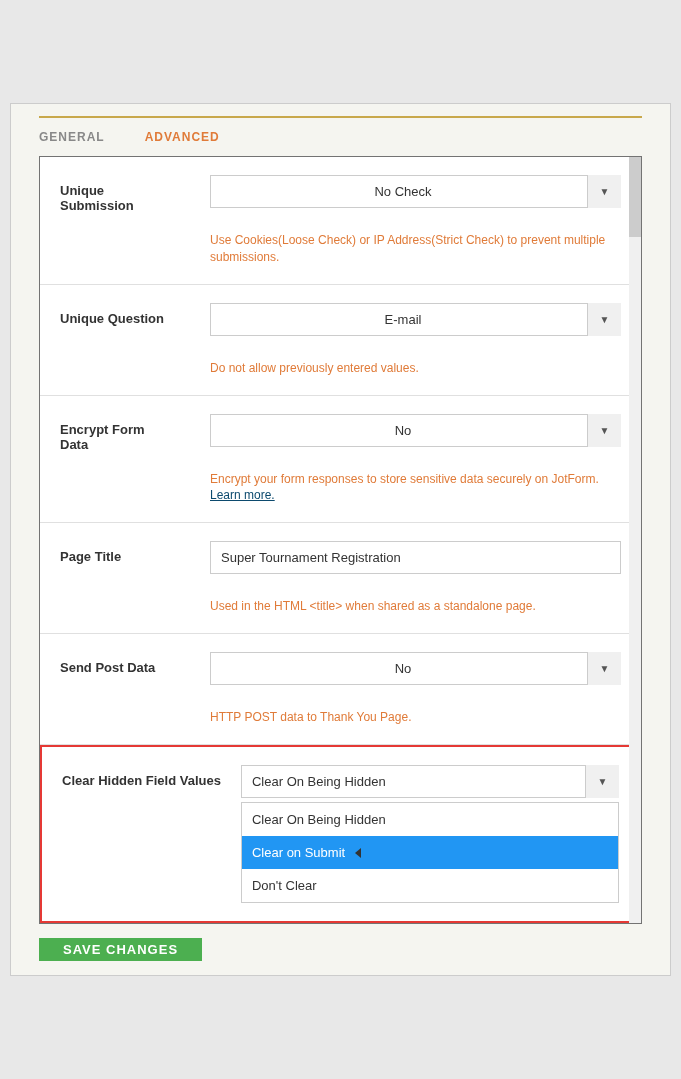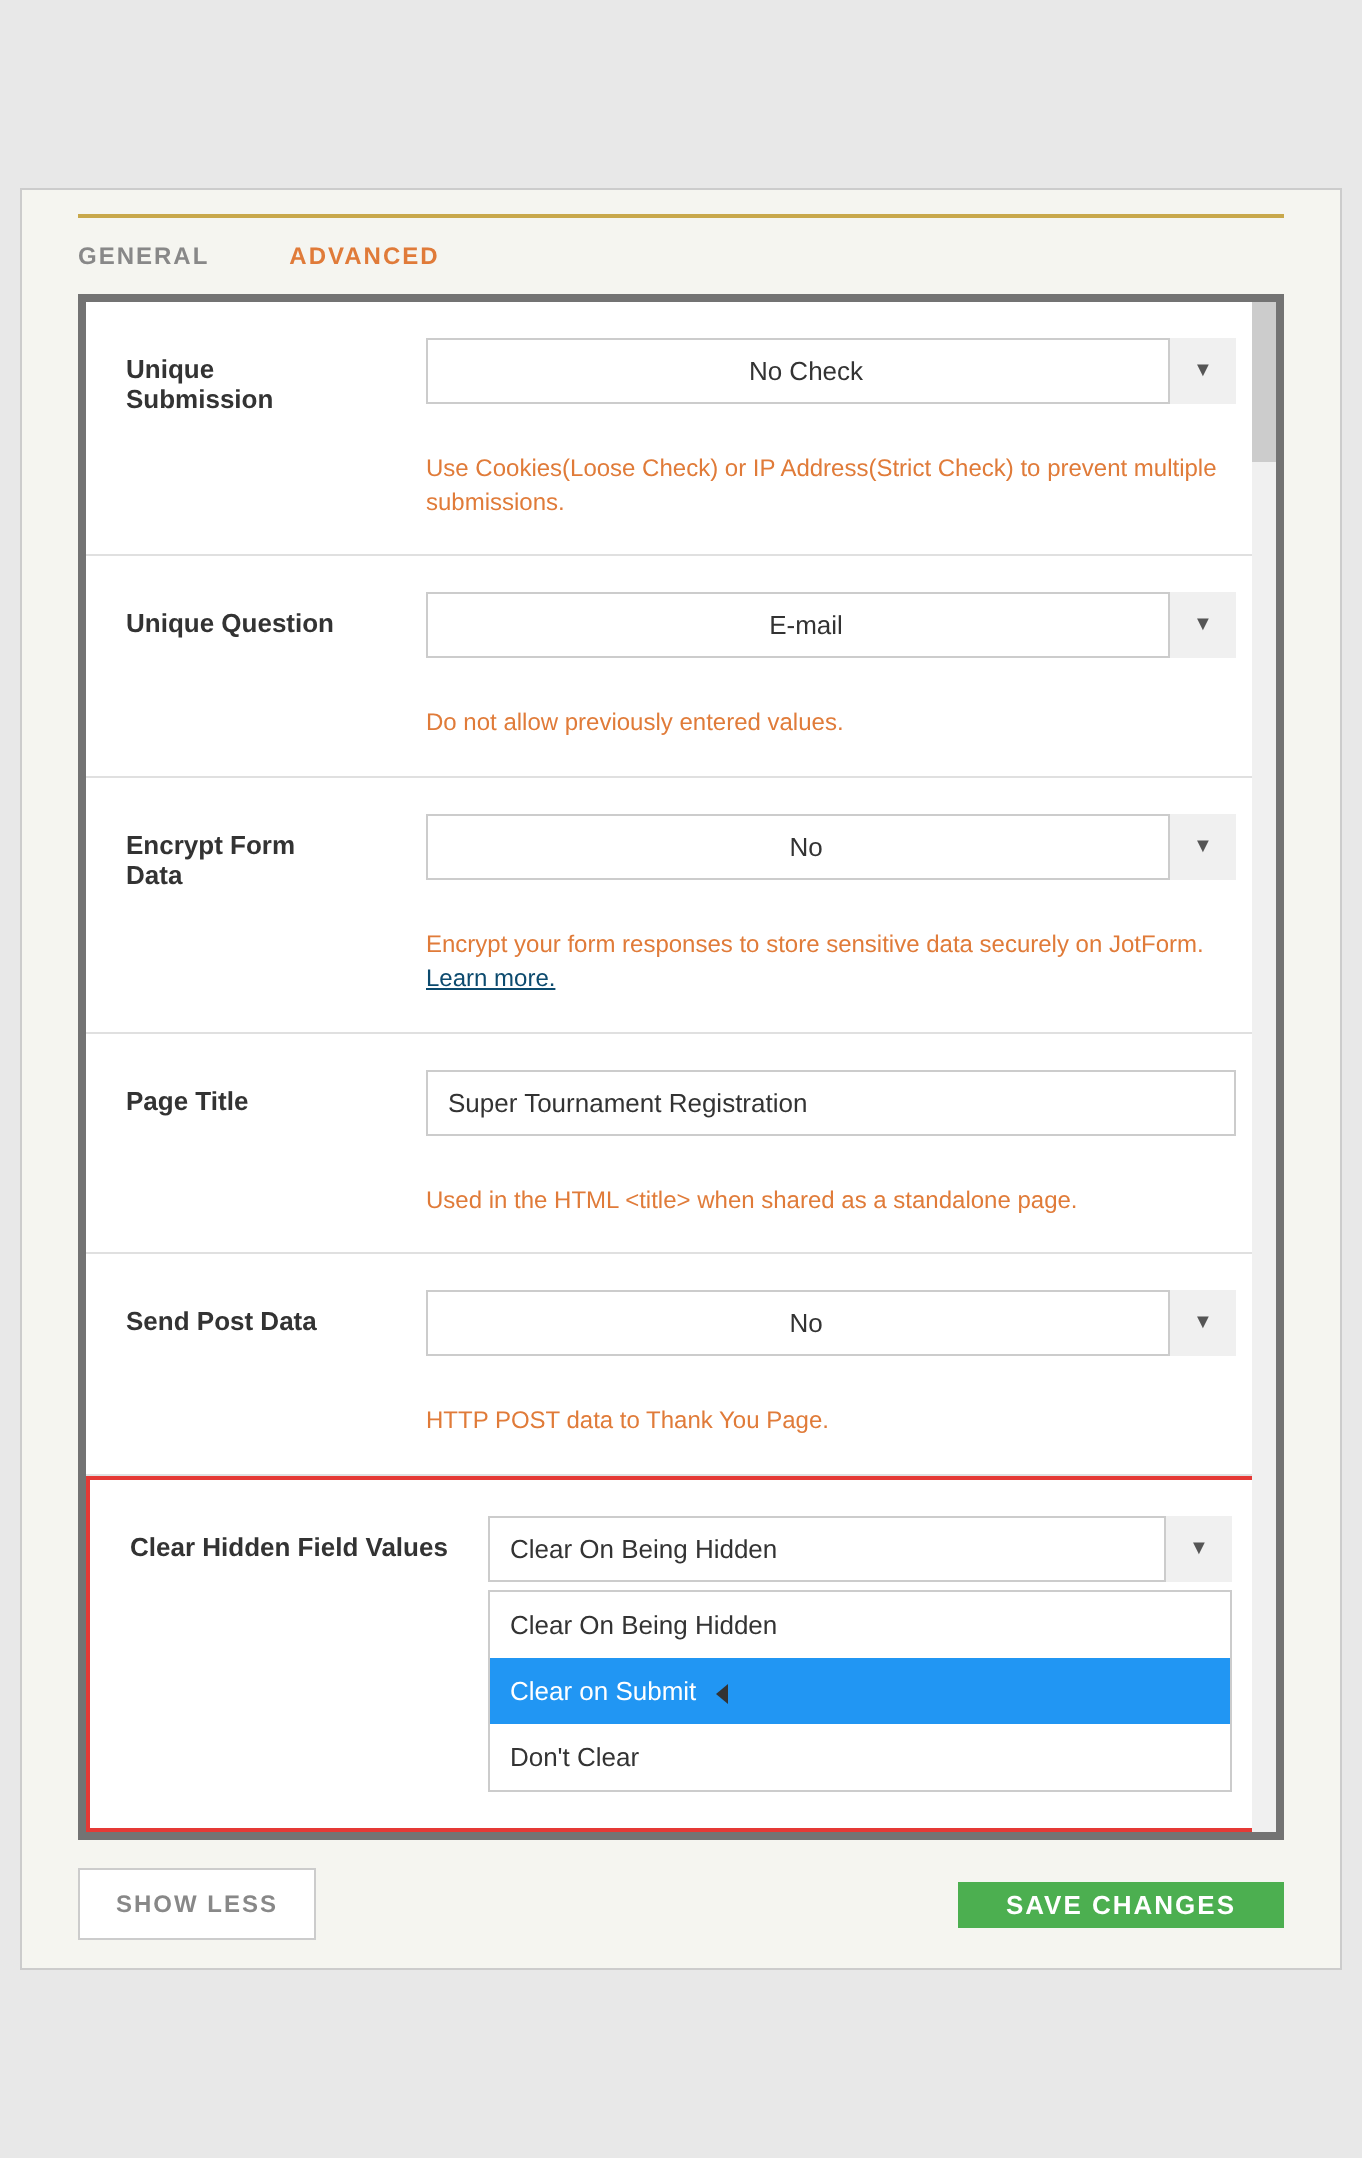--- a/index.html
+++ b/index.html
@@ -60,21 +60,21 @@
     }
     .tab.active {
       color: #e07b39;
     }
     .tab:first-child {
       padding-left: 0;
     }
     .content-area {
       margin: 0 28px;
       background: #fff;
-      border: 4px solid #737373;
+      border: 1px solid #737373;
       overflow-y: auto;
       max-height: 820px;
       position: relative;
     }
     .section {
       border-bottom: 1px solid #e0e0e0;
       padding: 18px 20px;
       display: flex;
       align-items: flex-start;
       gap: 20px;
@@ -301,16 +301,15 @@
         </div>
       </div>
     </div>
 
     <div class="scrollbar-track">
       <div class="scrollbar-thumb"></div>
     </div>
   </div>
 
   <div class="footer">
-    <button class="show-less-btn">SHOW LESS</button>
     <button class="save-btn">SAVE CHANGES</button>
   </div>
 </div>
 
 </body></html>

